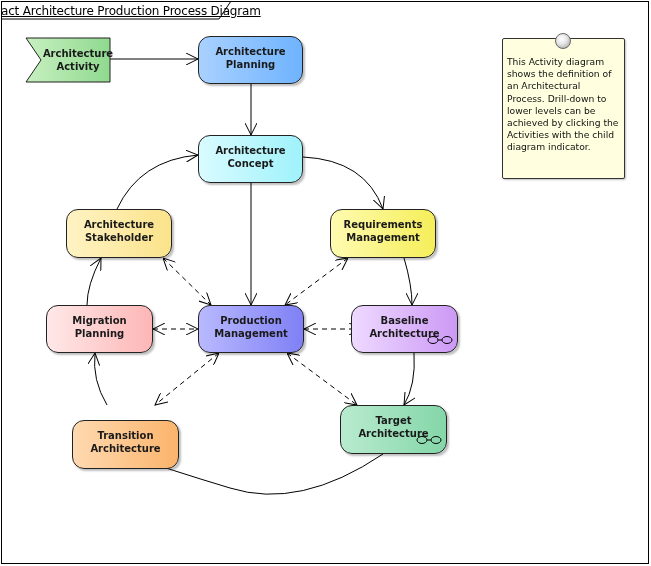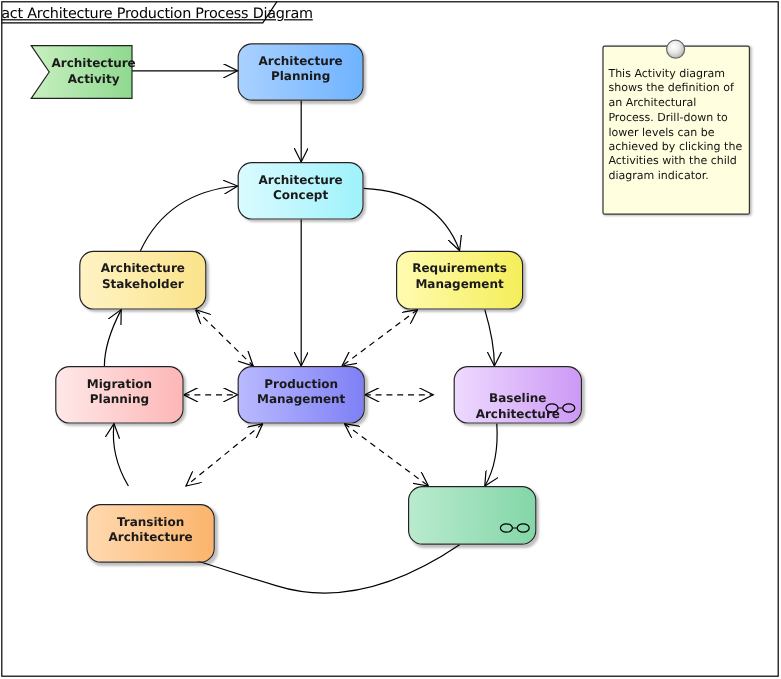--- a/index.html
+++ b/index.html
@@ -128,40 +128,44 @@
     </div>
 </div>
 
 <div class="node" style="left: 198px; top: 305px; width: 106px; height: 48px; background: linear-gradient(to right, rgb(185, 185, 255), rgb(127, 128, 245));">
   <div>
       <span>Production</span>
       <span>Management</span>
     </div>
 </div>
 
-<div class="node" style="left: 378px; top: 305px; width: 107px; height: 48px; background: linear-gradient(to right, rgb(238, 217, 255), rgb(204, 153, 245)); align-items: flex-end;">
+<div class="node" style="left: 351px; top: 305px; width: 107px; height: 48px; background: linear-gradient(to right, rgb(238, 217, 255), rgb(204, 153, 245));">
   <div>
       <span>Baseline</span>
       <span>Architecture</span>
     </div>
   <svg class="chain" style="left:75px;top:29px;" width="26" height="10">
     <ellipse cx="6" cy="5" rx="5" ry="3.5" fill="none" stroke="#000" stroke-width="1"></ellipse>
     <ellipse cx="20" cy="5" rx="5" ry="3.5" fill="none" stroke="#000" stroke-width="1"></ellipse>
     <line x1="11" y1="5" x2="15" y2="5" stroke="#000" stroke-width="1"></line>
   </svg>
 </div>
 
 <div class="node" style="left: 72px; top: 405px; width: 107px; height: 49px; background: linear-gradient(to right, rgb(255, 217, 176), rgb(251, 180, 108)); margin-top: 15px;">
   <div>
       <span>Transition</span>
       <span>Architecture</span>
     </div>
 </div>
 
 <div class="node" style="left: 340px; top: 405px; width: 107px; height: 49px; background: linear-gradient(to right, rgb(185, 235, 207), rgb(132, 214, 168));">
+  <div>
+      <span>Target Architecture</span>
+      <span></span>
+    </div>
   <svg class="chain" style="left:75px;top:29px;" width="26" height="10">
     <ellipse cx="6" cy="5" rx="5" ry="3.5" fill="none" stroke="#000" stroke-width="1"></ellipse>
     <ellipse cx="20" cy="5" rx="5" ry="3.5" fill="none" stroke="#000" stroke-width="1"></ellipse>
     <line x1="11" y1="5" x2="15" y2="5" stroke="#000" stroke-width="1"></line>
   </svg>
 </div>
 
 <div id="note">
   <span>This Activity diagram shows the definition of an Architectural Process. Drill-down to lower levels can be achieved by clicking the Activities with the child diagram indicator.</span>
 </div>

